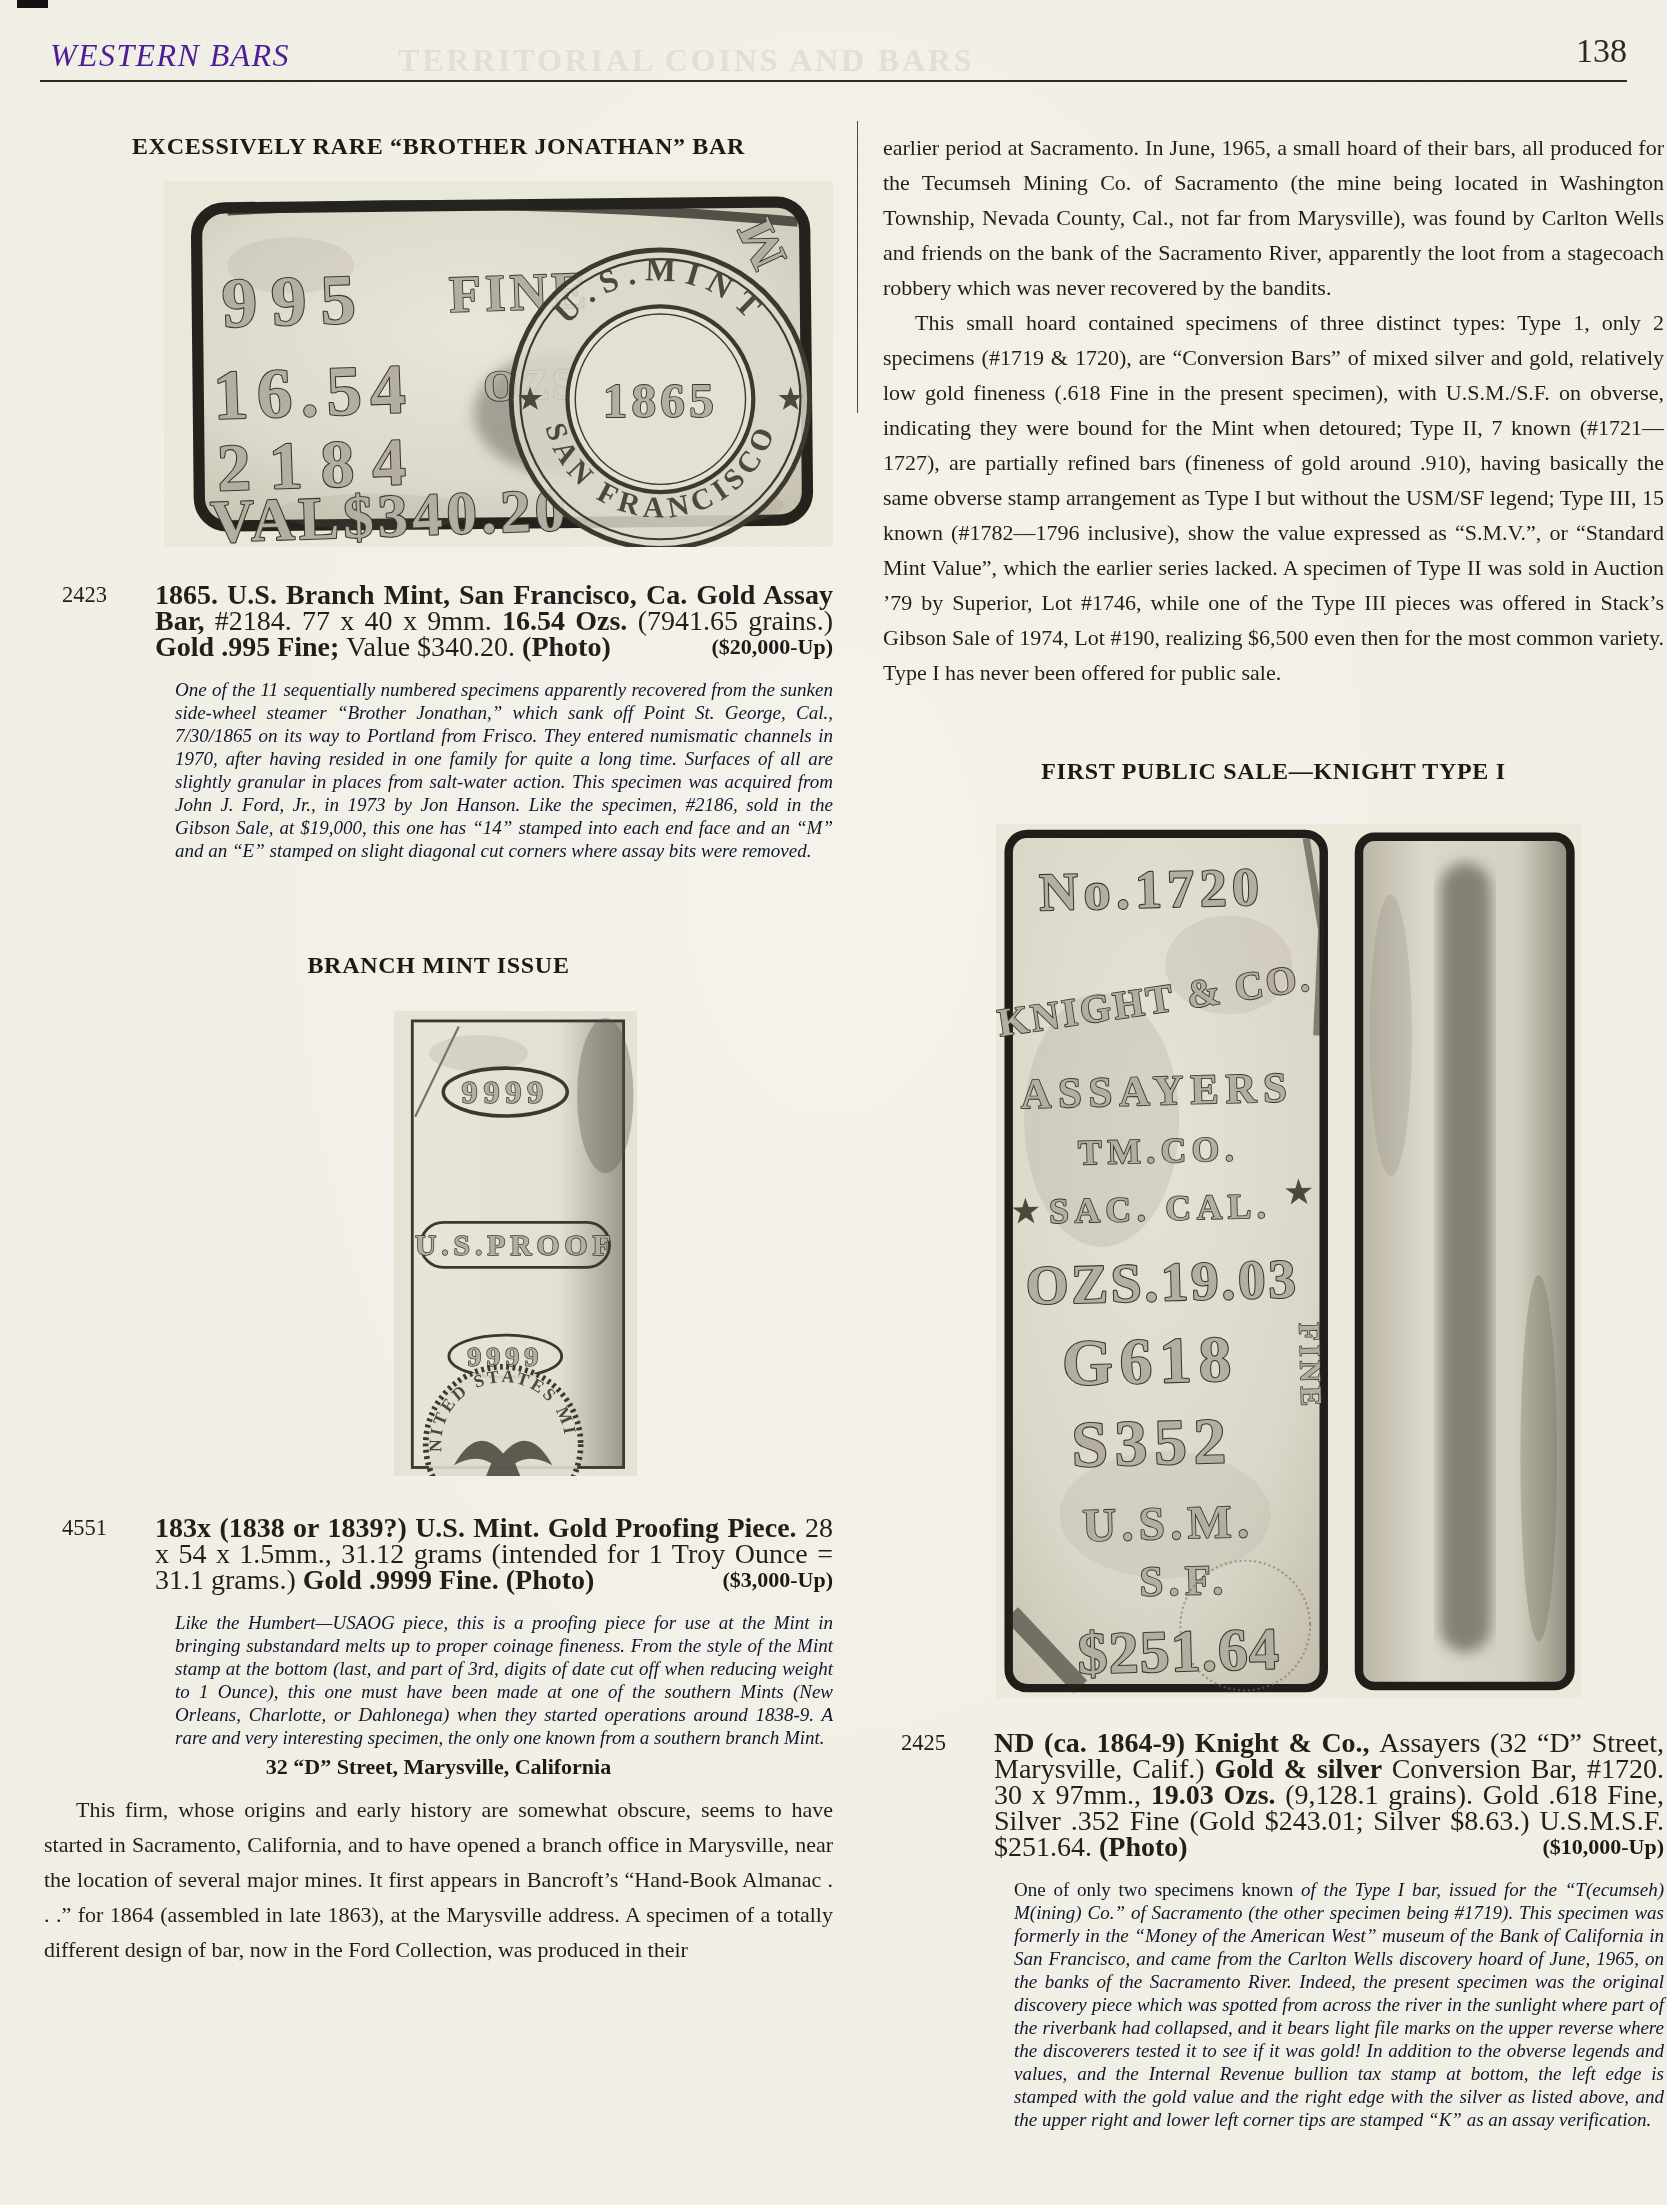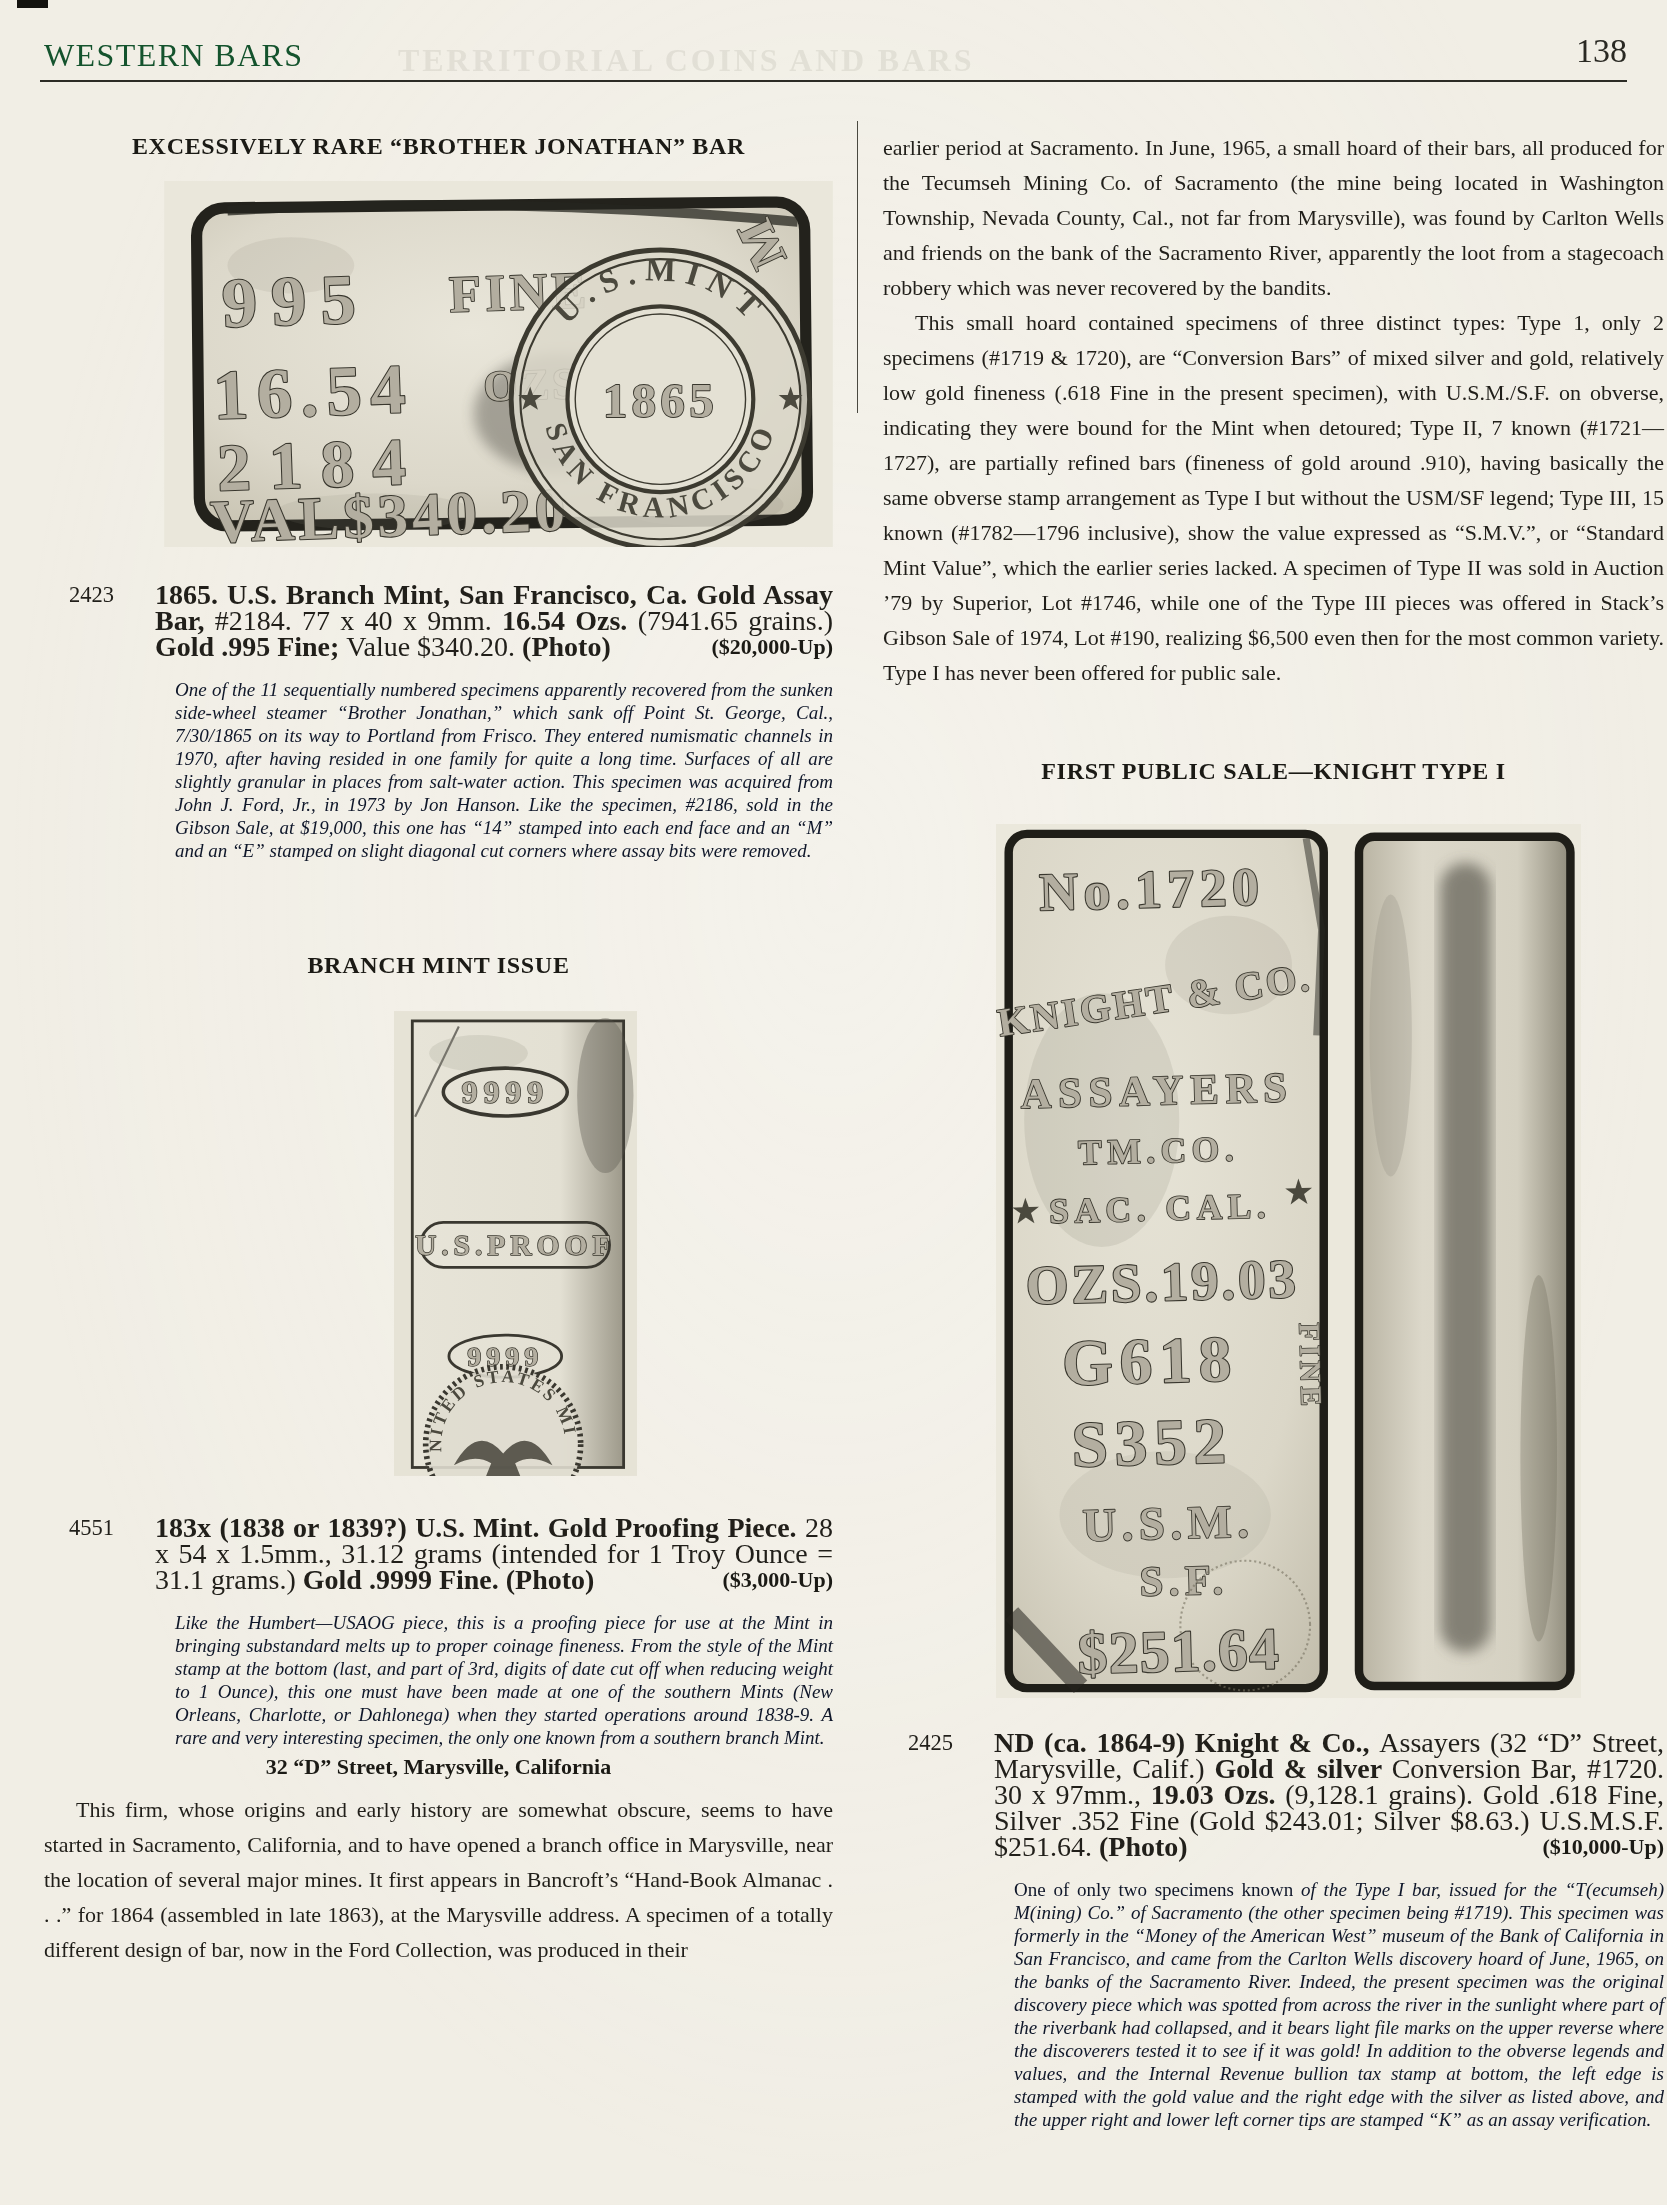--- a/index.html
+++ b/index.html
@@ -6,22 +6,22 @@
   body{
     width:1668px; height:2205px; position:relative; overflow:hidden;
     background:
       radial-gradient(ellipse at 50% 40%, rgba(255,255,255,.25), rgba(0,0,0,0) 70%),
       #f1eee5;
     font-family:"Liberation Serif", serif;
     color:#1b1a15;
   }
   .corner-mark{ position:absolute; left:17px; top:0; width:31px; height:7.8px; background:#14130f; }
   .hdr-title{
-    position:absolute; left:44px; top:37px; font-size:32px;
-    letter-spacing:1.4px; color:#14532d;
+    position:absolute; left:50px; top:37px; font-style:italic; font-size:32px;
+    letter-spacing:1.4px; color:#4c1d95;
   }
   .hdr-ghost{
     position:absolute; left:398px; top:42px; font-size:32px; font-weight:bold;
     letter-spacing:2.8px; color:rgba(90,85,70,.10); white-space:nowrap;
   }
   .hdr-page{ position:absolute; right:41px; top:32px; font-size:34px; color:#2a2923; }
   .hdr-rule{ position:absolute; left:40px; top:80px; width:1587px; height:2.1px; background:#2c2b25; }
   .col-divider{ position:absolute; left:857px; top:121px; width:1.4px; height:292px; background:#4a4940; }
 
   .col{ position:absolute; top:120px; }
@@ -34,21 +34,21 @@
 
   .photo{ position:relative; display:block; }
   .photo svg{ display:block; }
 
   .body-par{
     font-size:22px; line-height:35px; text-align:justify; color:#211f1a;
   }
   .indent{ text-indent:32px; }
 
   .lot{ position:relative; margin-top:34px; }
-  .lot-num{ position:absolute; left:25px; top:0; font-size:22.5px; color:#211f1a; }
+  .lot-num{ position:absolute; left:18px; top:0; font-size:22.5px; color:#211f1a; }
   .lot-body{ position:relative; margin-left:111px; }
   .lot-desc{ font-size:28px; line-height:26px; text-align:justify; color:#211f1a; }
   .lot-price{ text-align:right; margin-top:-26px; font-weight:bold; font-size:22px; }
   .lot-note{
     margin-left:20px; margin-top:18px; font-size:19px; line-height:23px;
     font-style:italic; text-align:justify; color:#0f172a;
   }
   .sb{ font-weight:bold; }
   .si{ }
   .sr{ font-style:normal; }

